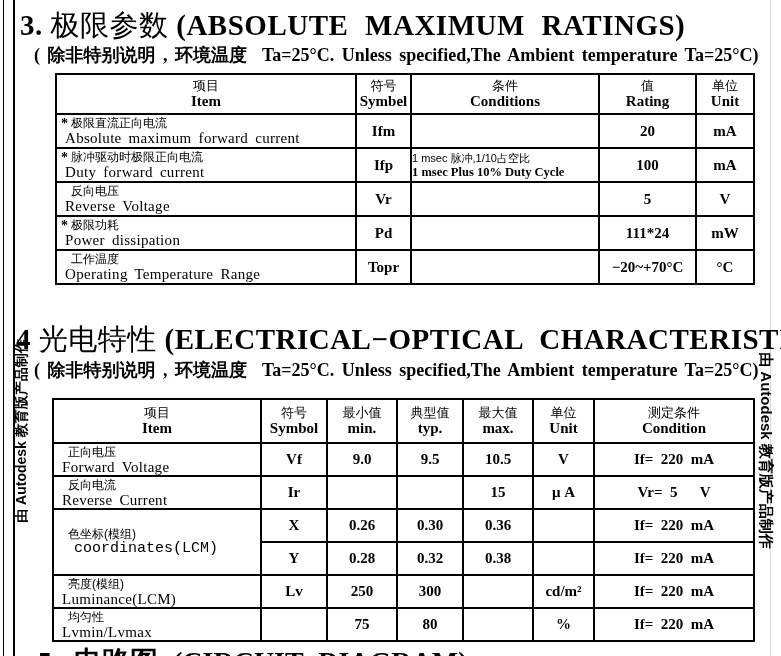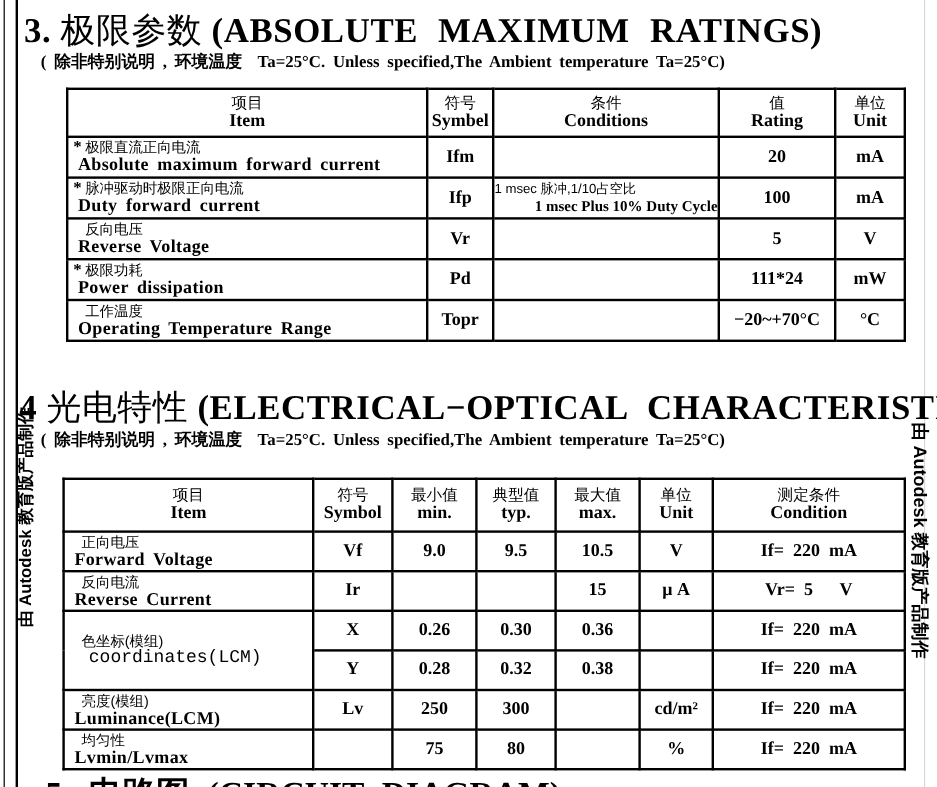--- a/index.html
+++ b/index.html
@@ -19,46 +19,46 @@
            transform:rotate(-90deg);font-size:14px;}
   .wm-right{width:280px;height:17px;line-height:17px;left:626px;top:442px;
             transform:rotate(90deg);font-size:15px;}
 
   
   .heading{position:absolute;font-size:29px;font-weight:600;white-space:nowrap;letter-spacing:.5px;}
   .heading .cn{font-family:"Liberation Sans","DejaVu Sans",sans-serif;font-weight:500;}
   .heading .en{word-spacing:9px;}
   .h3{left:20px;top:6px;}
   .h4{left:16px;top:320px;}
-  .subtitle{position:absolute;font-size:14px;font-weight:bold;white-space:pre;word-spacing:3px;}
+  .subtitle{position:absolute;font-size:18px;font-weight:bold;white-space:pre;word-spacing:3px;}
   .sub3{left:34px;top:43px;}
   .sub4{left:34px;top:358px;}
 
   
   table{border-collapse:collapse;table-layout:fixed;position:absolute;background:#fff;padding-left:44px;}
   td,th{border:2px solid #000;padding:0;vertical-align:middle;overflow:hidden;}
   .t1{left:55px;top:73px;width:698px;}
   .t2{left:52px;top:398px;width:701px;}
   .t1 tr.head th{height:38px;}
   .t1 tr.row td{height:32px;}
   .t2 tr.head th{height:42px;}
   .t2 tr.row td{height:31px;}
 
   .hcn{font-family:"Liberation Sans","DejaVu Sans",sans-serif;font-weight:400;font-size:13px;line-height:15px;text-align:center;}
   .hen{font-size:15px;font-weight:bold;line-height:17px;text-align:center;}
 
   td.item{position:relative;text-align:left;}
   .star{position:absolute;left:4px;top:1px;font-size:14px;font-weight:bold;}
   .icn{font-family:"Liberation Sans","DejaVu Sans",sans-serif;font-size:12px;line-height:14px;margin-left:14px;}
-  .ien{font-size:15px;font-weight:bold;line-height:16px;margin-left:8px;white-space:nowrap;letter-spacing:.3px;word-spacing:3px;}
+  .ien{font-size:15px;font-weight:normal;line-height:16px;margin-left:8px;white-space:nowrap;letter-spacing:.3px;word-spacing:3px;}
   .ien.light{font-weight:400;font-family:"Liberation Mono","DejaVu Sans Mono",monospace;letter-spacing:0;margin-left:20px;}
 
   td.center{text-align:center;font-size:15px;font-weight:bold;white-space:pre;}
   .ccn{font-family:"Liberation Sans","DejaVu Sans",sans-serif;font-size:11px;line-height:13px;text-align:left;white-space:pre;}
-  .cen{font-size:12.5px;font-weight:bold;line-height:14px;text-align:right;white-space:pre;}
+  .cen{font-size:12.5px;font-weight:bold;line-height:14px;text-align:left;white-space:pre;}
 
   
   .partial{position:absolute;left:38px;top:646px;width:620px;height:10px;overflow:hidden;}
   .partial span{display:block;margin-top:-3px;font-size:28px;font-weight:600;white-space:nowrap;word-spacing:8px;}
 </style>
 </head>
 <body>
 
 <div class="page">
 

